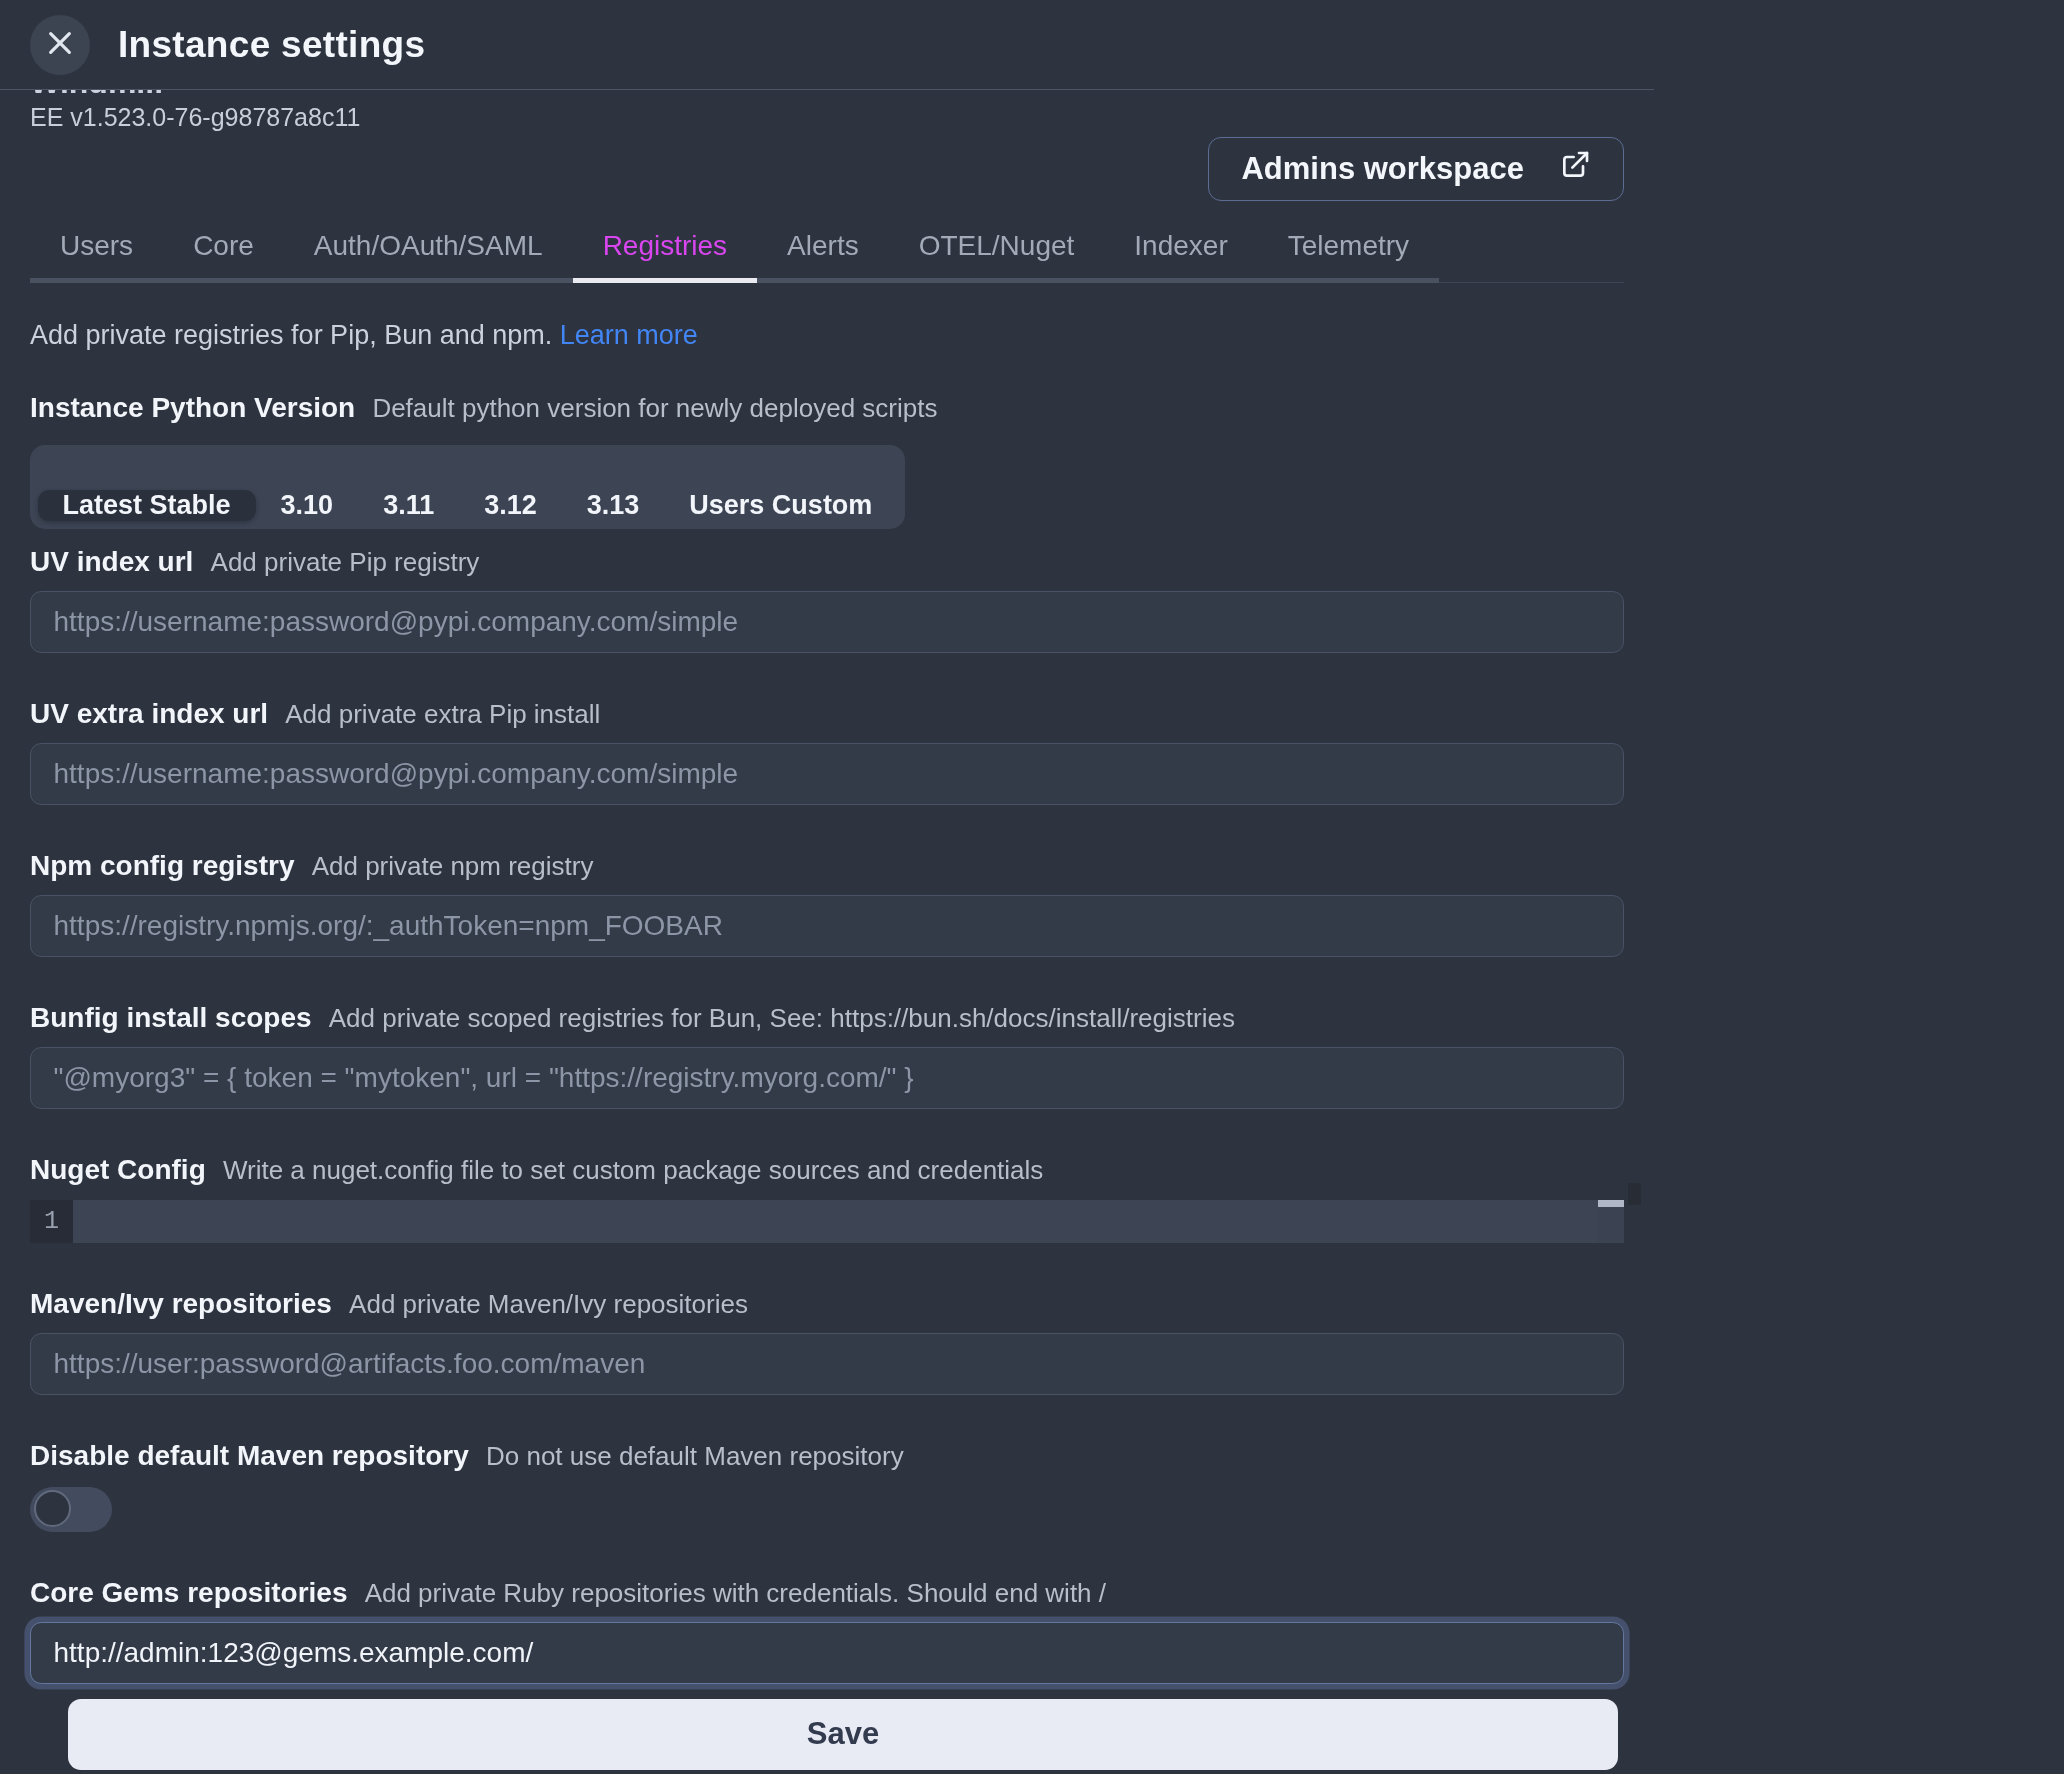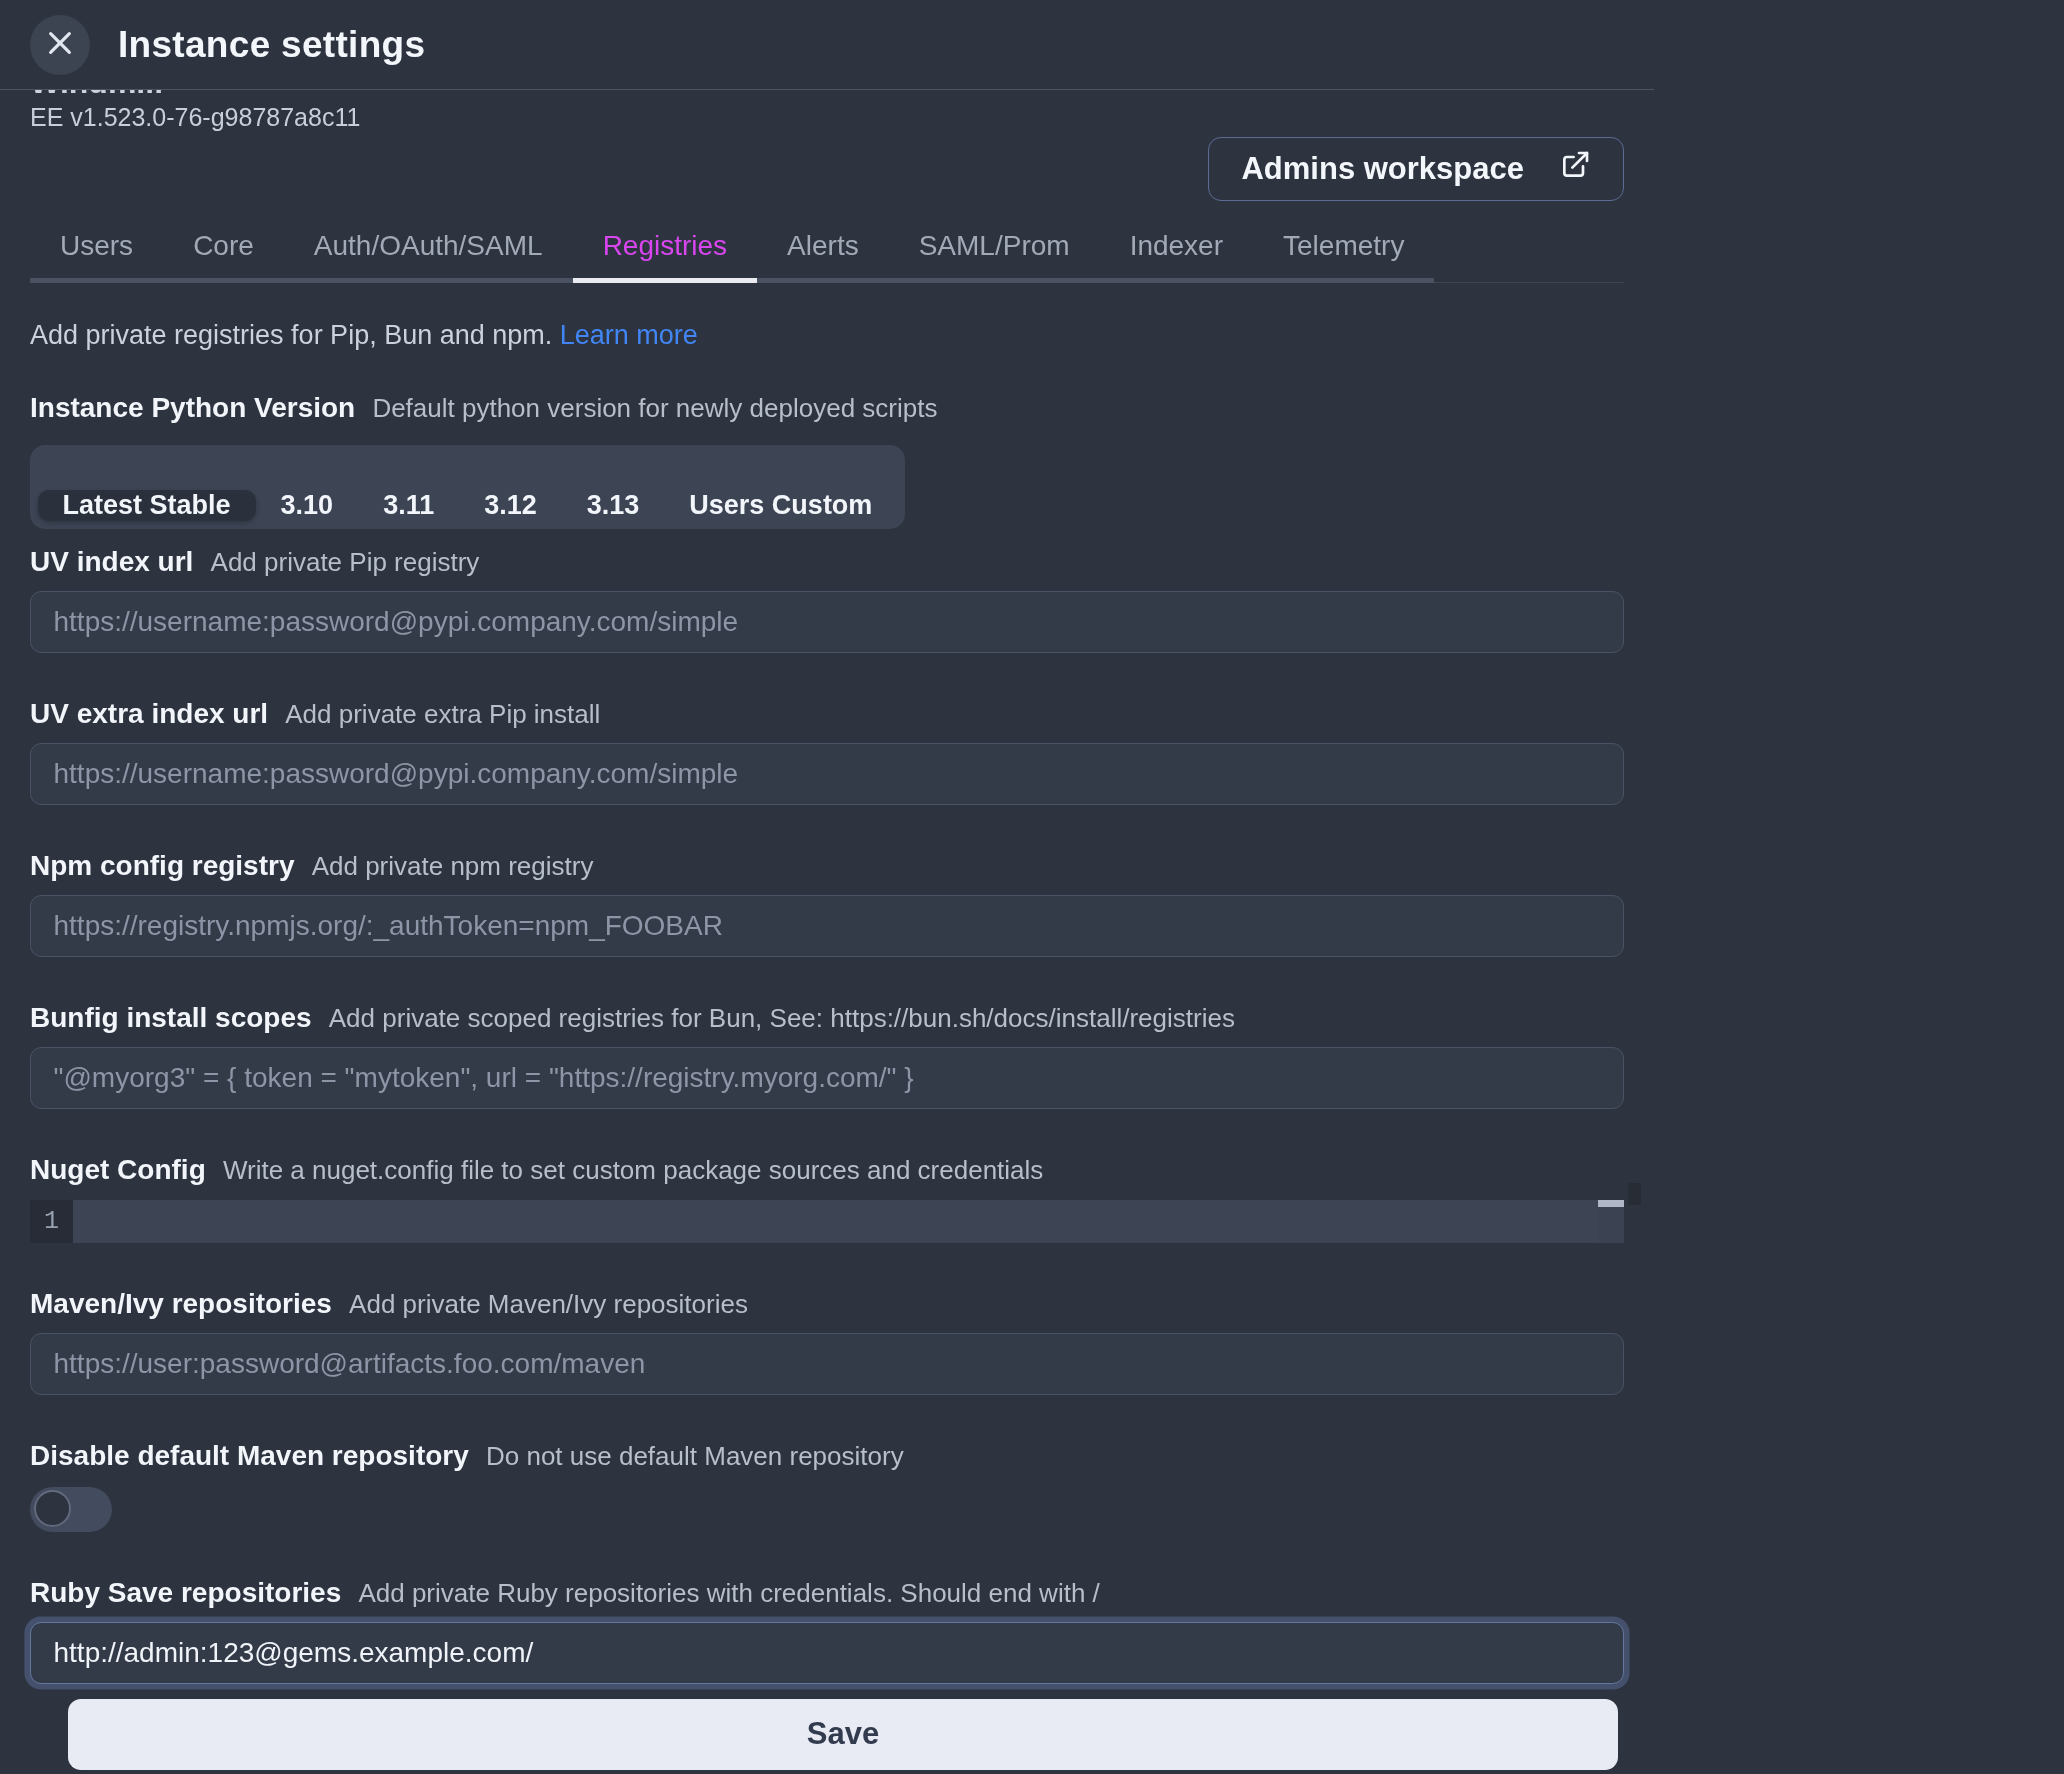--- a/index.html
+++ b/index.html
@@ -119,21 +119,21 @@
     </div>
 
     
     <div class="tabs-wrap">
       <div class="tabs">
         <button class="tab">Users</button>
         <button class="tab">Core</button>
         <button class="tab">Auth/OAuth/SAML</button>
         <button class="tab active">Registries</button>
         <button class="tab">Alerts</button>
-        <button class="tab">SAML/Prom</button>
+        <button class="tab">OTEL/Nuget</button>
         <button class="tab">Indexer</button>
         <button class="tab">Telemetry</button>
       </div>
     </div>
 
     
     <div class="intro">
       <span>Add private registries for Pip, Bun and npm.</span>
       <a>Learn more</a>
     </div>
@@ -220,21 +220,21 @@
         <span class="sec-desc">Do not use default Maven repository</span>
       </div>
       <button class="toggle" aria-checked="false">
         <span class="toggle-knob"></span>
       </button>
     </div>
 
     
     <div class="section">
       <div class="sec-head">
-        <span class="sec-label">Ruby Save repositories</span>
+        <span class="sec-label">Core Gems repositories</span>
         <span class="sec-desc">Add private Ruby repositories with credentials. Should end with /</span>
       </div>
       <input class="text-input focused" type="text" value="http://admin:123@gems.example.com/" style="">
     </div>
 
     
     <div class="save-row">
       <button class="save-btn">Save</button>
     </div>
 

